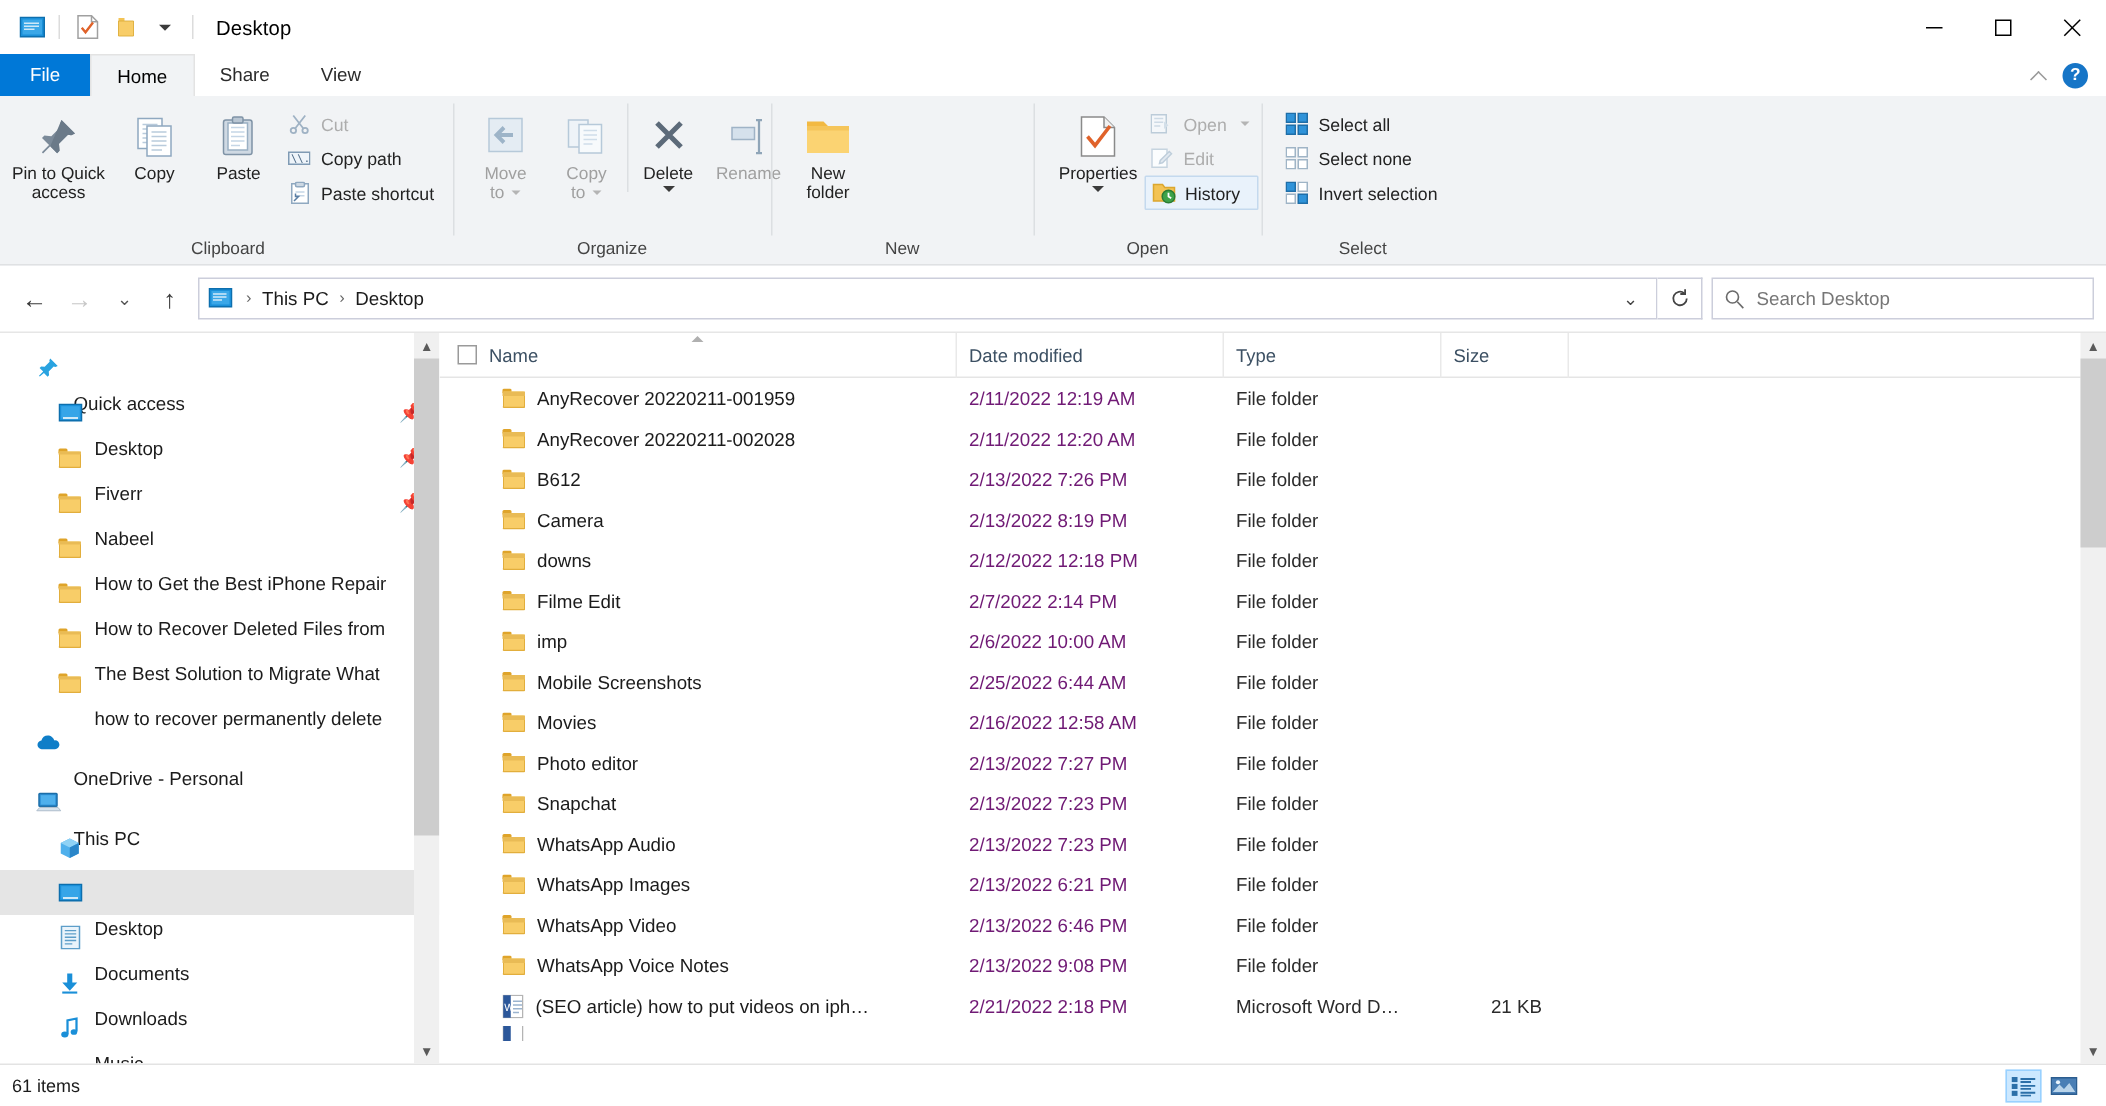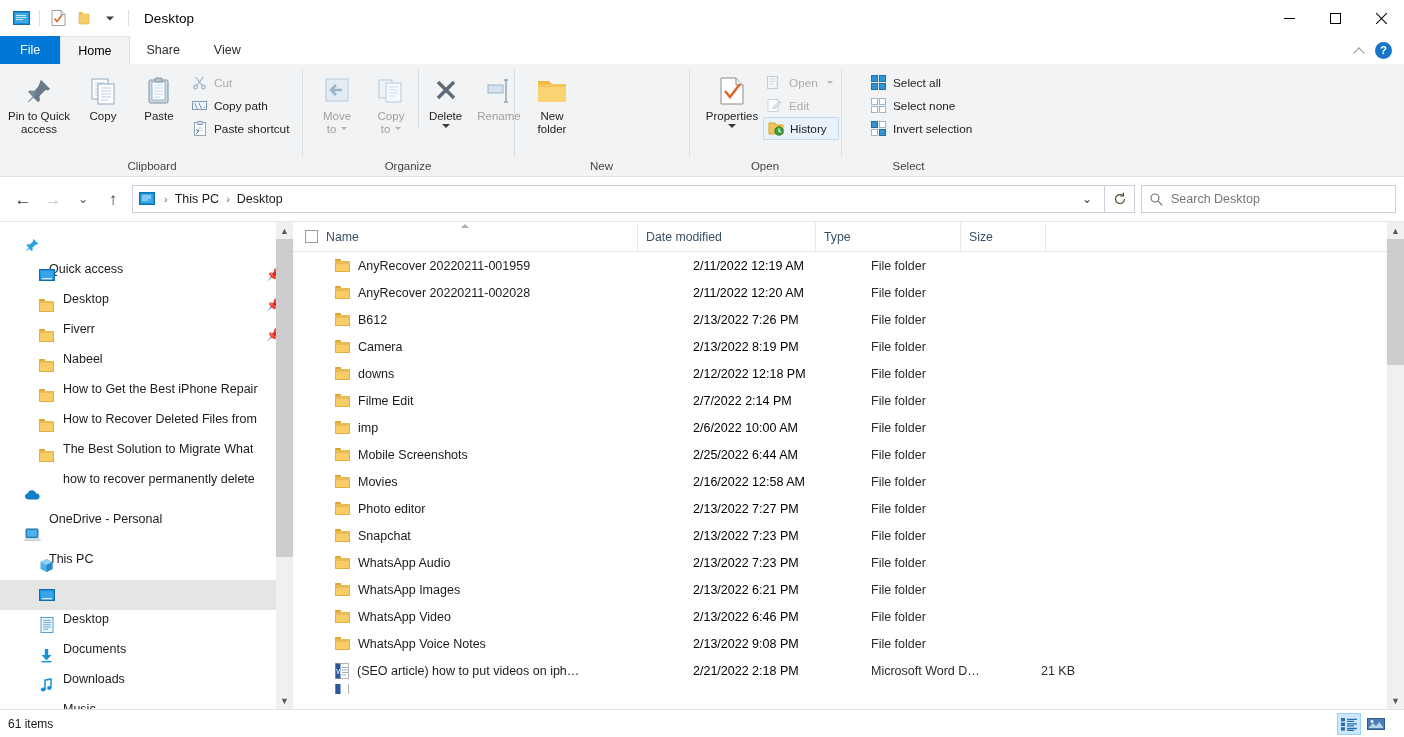--- a/index.html
+++ b/index.html
@@ -137,21 +137,21 @@
   .ch.c-type { width: 145px; }
   .ch.c-size { width: 85px; }
   .ch.c-rest { flex: 1; border-right: none; }
   .hdr-check { width: 13px; height: 13px; border: 1px solid #9a9a9a; background: #fff; margin-right: 8px; margin-left:4px; flex:0 0 13px;}
   .sort-caret { position: absolute; top: 2px; left: 50%; transform: translateX(-50%); width:0;height:0;
     border-left:4px solid transparent;border-right:4px solid transparent;border-bottom:4px solid #b0b0b0;}
   .rows { flex: 1; overflow: hidden; position: relative; }
   .row { height: 27px; display: flex; align-items: center; font-size: 12.5px; color: #1b1b1b; }
   .cell { padding-left: 8px; overflow: hidden; white-space: nowrap; text-overflow: ellipsis; }
   .cell.c-name { width: 345px; display: flex; align-items: center; gap: 8px; padding-left: 42px; }
-  .cell.c-date { width: 178px; color: #000000; margin-left: 47px; }
+  .cell.c-date { width: 178px; color: #701a75; }
   .cell.c-type { width: 145px; color: #2b2b2b; }
   .cell.c-size { width: 85px; text-align: right; padding-right: 18px; padding-left:0; color: #2b2b2b;}
   .doc-ico { width: 14px; height: 16px; position: relative; flex: 0 0 14px; }
 
   
   .statusbar { flex: 0 0 28px; height: 28px; background: #fff; border-top: 1px solid #e3e3e3;
     display: flex; align-items: center; padding: 0 8px; font-size: 12px; color: #1b1b1b; position: relative;}
   .status-views { margin-left: auto; display: flex; gap: 3px; padding-right: 8px;}
   .view-btn { width: 24px; height: 22px; display: flex; align-items: center; justify-content: center; }
   .view-btn.active { background: #cce8ff; border: 1px solid #99d1ff; }
@@ -413,21 +413,21 @@
                 </svg>
             </div>
             <span>History</span>
           </div>
         </div>
       </div>
       <div class="rgroup-label">Open</div>
     </div>
 
     <div class="rgroup" style="width:135px">
-      <div class="rgroup-body" style="padding-left:26px">
+      <div class="rgroup-body" style="padding-left:12px">
         <div class="small-col">
           <div class="small-btn">
             <div class="si">
               <svg width="15" height="15" viewBox="0 0 15 15">
                   <rect x="0.5" y="0.5" width="6" height="6" fill="#2f93d9" stroke="#1f6ea8"></rect>
                   <rect x="8.5" y="0.5" width="6" height="6" fill="#2f93d9" stroke="#1f6ea8"></rect>
                   <rect x="0.5" y="8.5" width="6" height="6" fill="#2f93d9" stroke="#1f6ea8"></rect>
                   <rect x="8.5" y="8.5" width="6" height="6" fill="#2f93d9" stroke="#1f6ea8"></rect>
                 </svg>
             </div>

